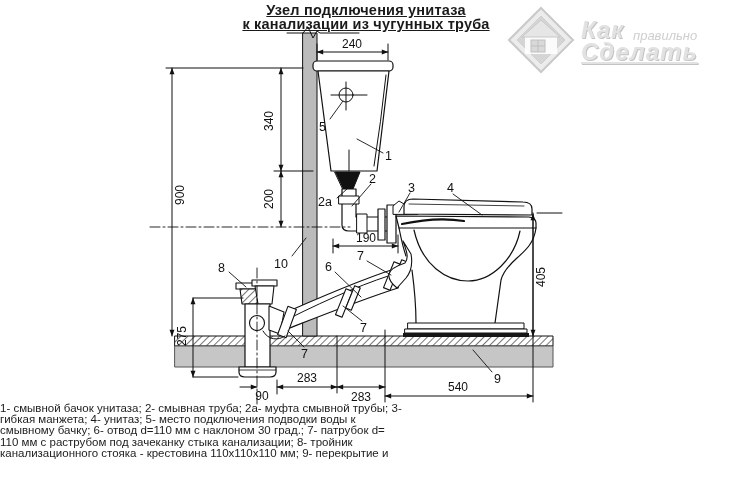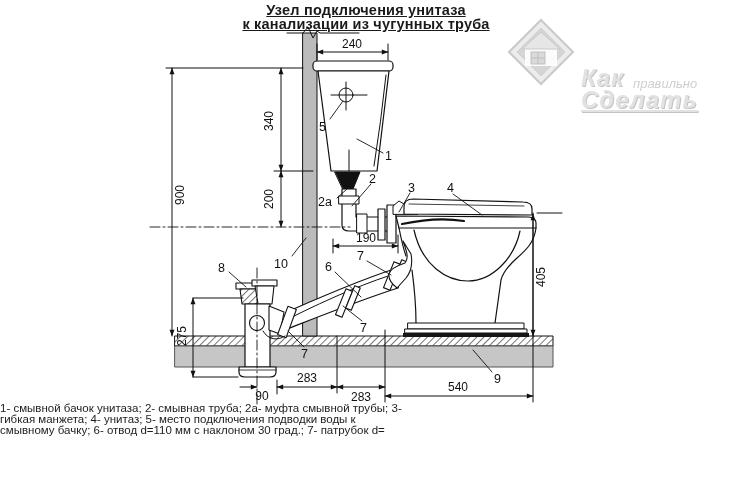--- a/index.html
+++ b/index.html
@@ -1,21 +1,21 @@
 <!DOCTYPE html>
 <html><head>
 <meta charset="utf-8">
 <style>
   html,body{margin:0;padding:0;background:#fff;}
   .stage{position:relative;width:732px;height:480px;background:#ffffff;overflow:hidden;
          font-family:"Liberation Sans", sans-serif;color:#1a1a1a;}
   .title{position:absolute;top:3px;left:0;right:0;text-align:center;
          font-size:14.5px;font-weight:bold;line-height:14px;letter-spacing:.2px;}
   .title div{text-decoration:underline;}
-  .watermark{position:absolute;top:16px;left:505px;width:225px;height:72px;display:flex;align-items:center;}
+  .watermark{position:absolute;top:4px;left:505px;width:225px;height:72px;display:flex;align-items:flex-start;}
   .wm-icon{flex:0 0 auto;}
   .wm-text{position:relative;margin-left:4px;font-style:italic;color:#dadada;}
   .wm-big{font-size:24px;font-weight:bold;letter-spacing:1px;color:#e2e2e2;
           text-shadow:1px 1px 0 #c4c4c4;}
   .wm-kak{position:absolute;left:0;top:12px;}
   .wm-mid{position:absolute;left:52px;top:24px;font-size:13px;color:#cfcfcf;white-space:nowrap;}
   .wm-sd{position:absolute;left:0;top:34px;text-decoration:underline;}
   .diagram{position:absolute;left:0;top:0;width:732px;height:480px;}
   .legend{position:absolute;top:403px;left:0;right:0;text-align:left;
           font-size:11.5px;line-height:11.2px;color:#1c1c1c;}
@@ -267,15 +267,17 @@
         <line x1="292" y1="256" x2="306" y2="238"></line>
         <text class="lblt" x="274" y="268" stroke="none">10</text>
       </g>
     </g>
   </svg>
 
   <div class="legend">
     <div>1- смывной бачок унитаза;  2- смывная труба; 2а- муфта смывной трубы;  3-</div>
     <div>гибкая  манжета;  4- унитаз;  5- место подключения подводки воды к</div>
     <div>смывному бачку; 6- отвод d=110 мм с наклоном 30 град.;  7-  патрубок d=</div>
+    <div>110 мм с раструбом под зачеканку стыка канализации;  8- тройник</div>
+    <div>канализационного стояка - крестовина 110х110х110 мм;  9- перекрытие и</div>
   </div>
 
 </div>
 
 </body></html>

